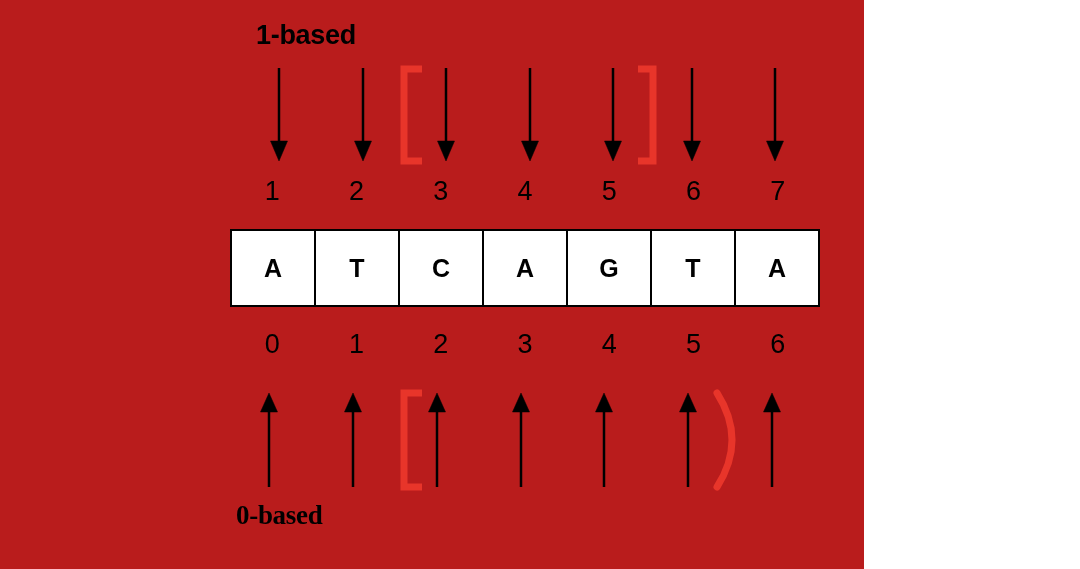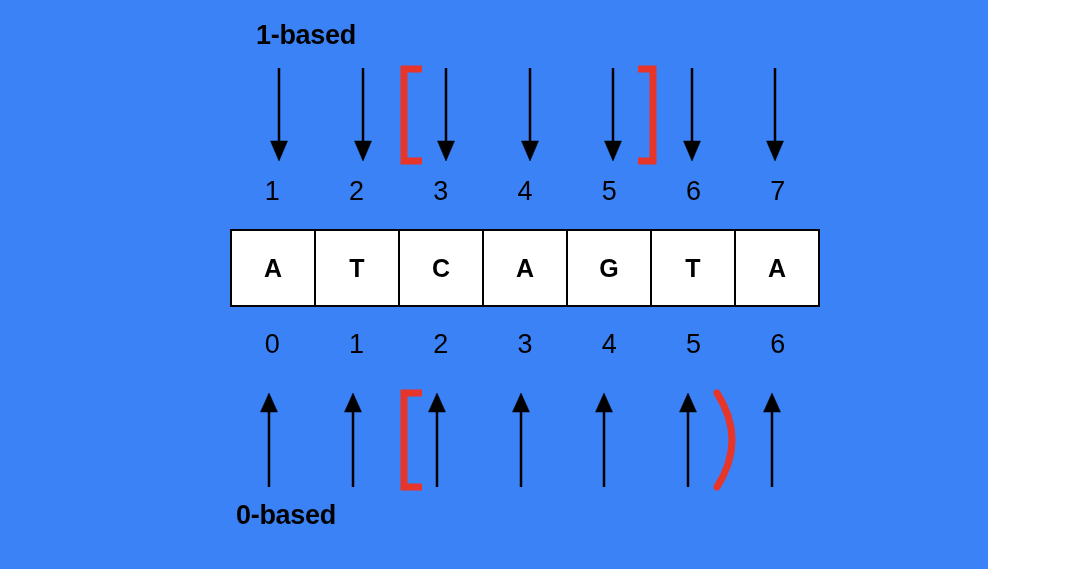--- a/index.html
+++ b/index.html
@@ -7,37 +7,37 @@
     margin: 0;
     padding: 0;
     background: #ffffff;
   }
   body {
     font-family: "Liberation Sans", sans-serif;
     color: #000000;
   }
   #canvas {
     position: relative;
-    width: 988px;
+    width: 864px;
     height: 569px;
-    background: #3b82f6;
+    background: #b91c1c;
     overflow: hidden;
   }
 
   
   .sys-label {
     position: absolute;
     font-size: 27px;
     font-weight: bold;
     letter-spacing: -0.3px;
     color: #000000;
     white-space: nowrap;
   }
   #label-one-based { left: 256px; top: 20px; }
-  #label-zero-based { left: 236px; top: 500px; }
+  #label-zero-based { left: 236px; top: 500px; font-family: Liberation Serif, serif; }
 
   
   .index-row {
     position: absolute;
     left: 230px;
     width: 590px;
     display: flex;
   }
   .index-row .idx {
     width: 84.3px;

